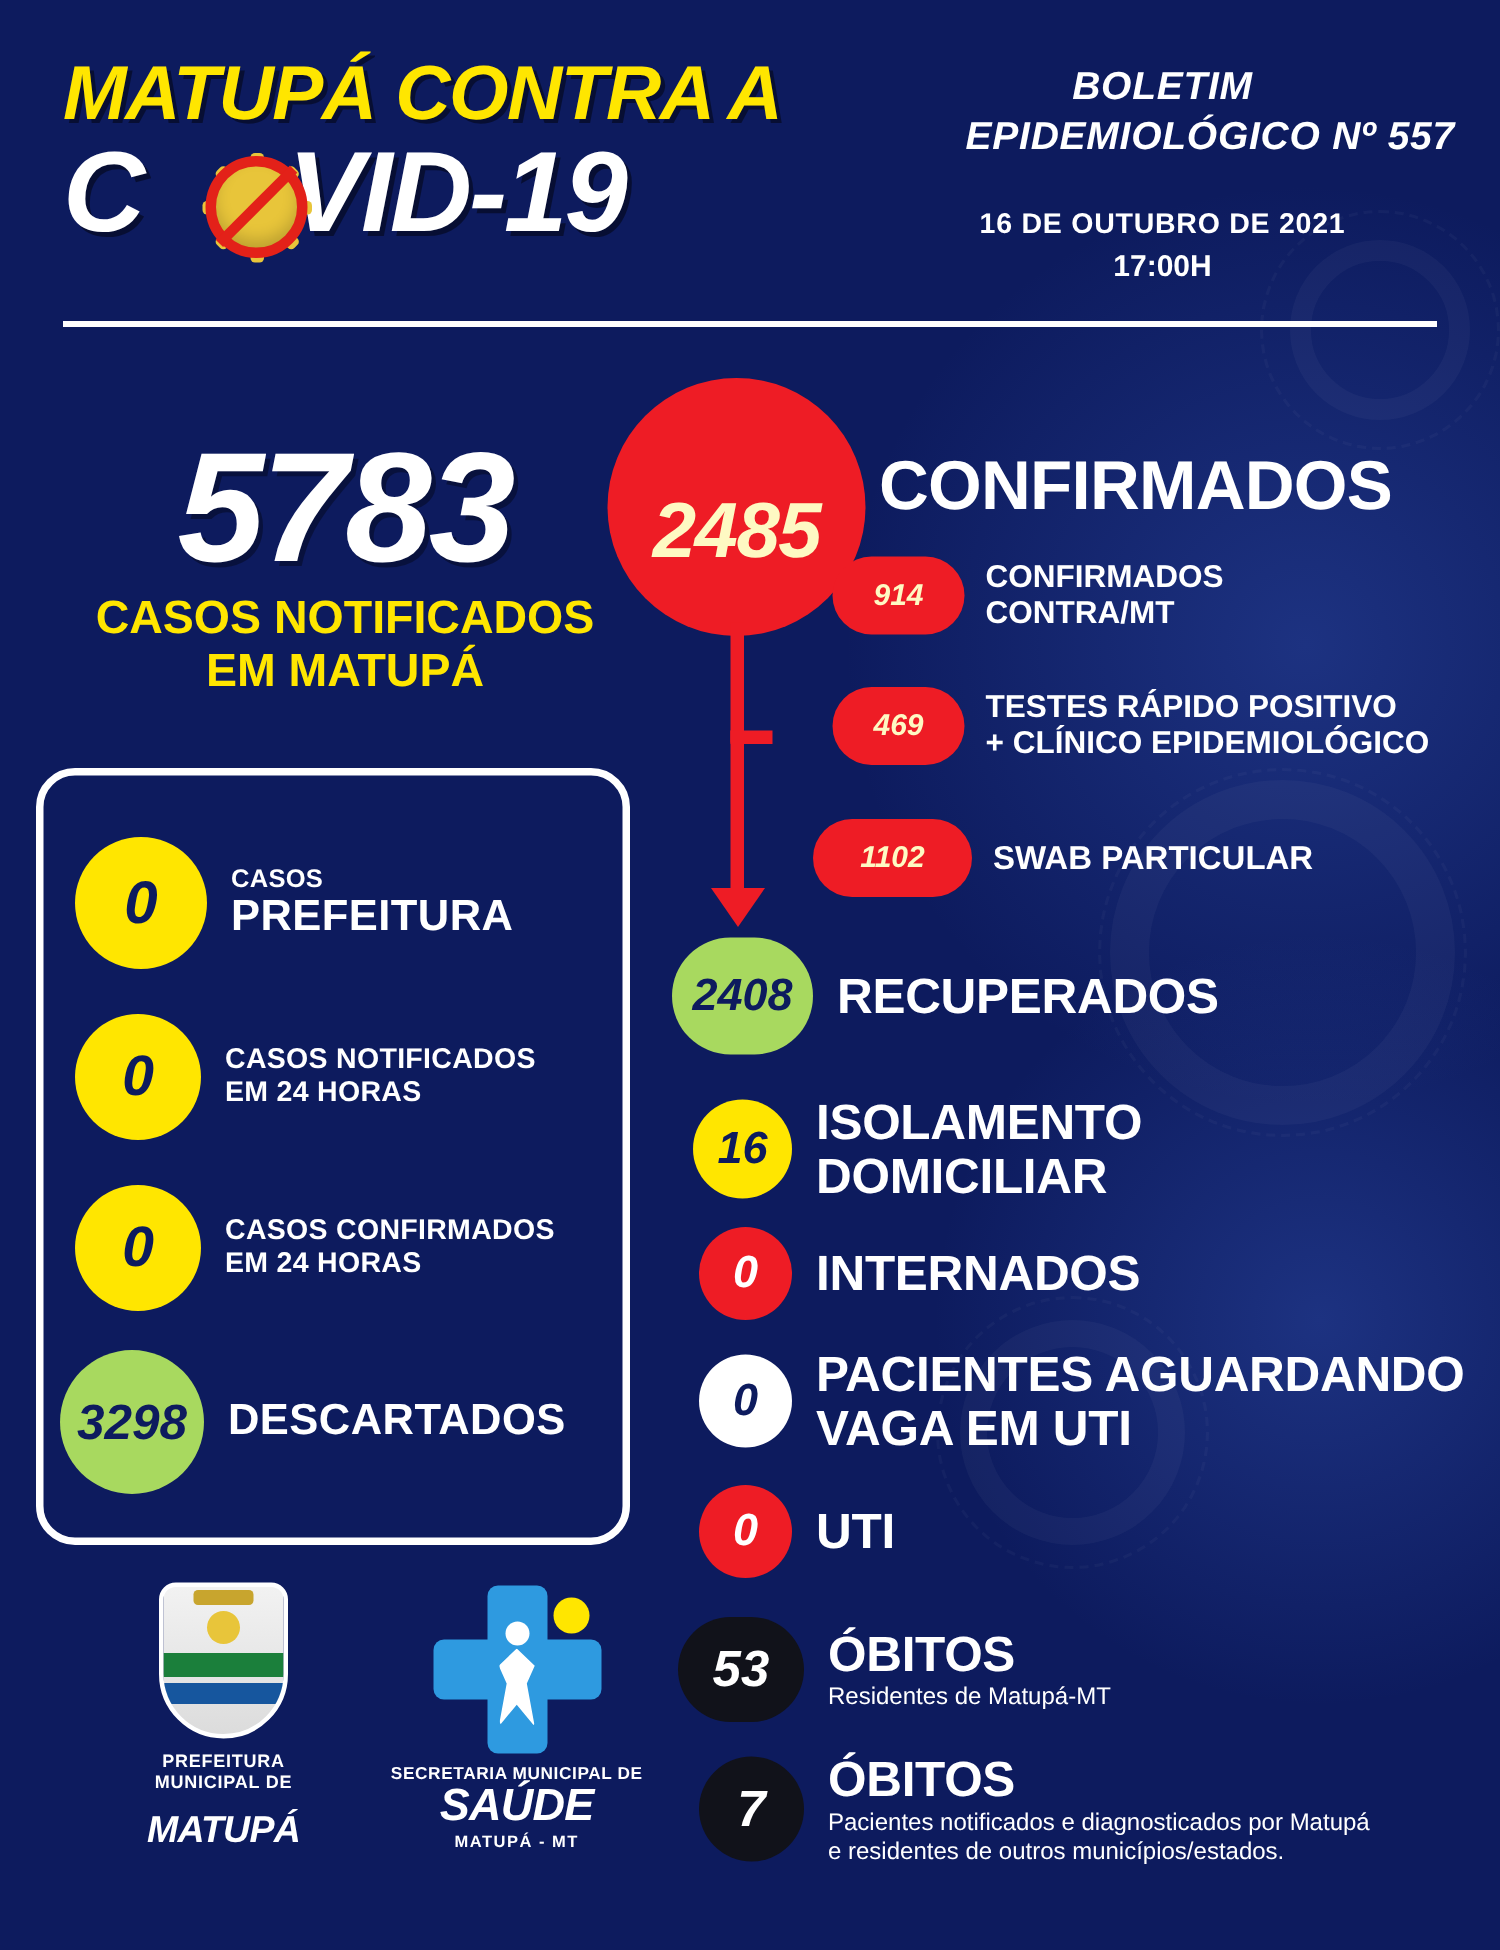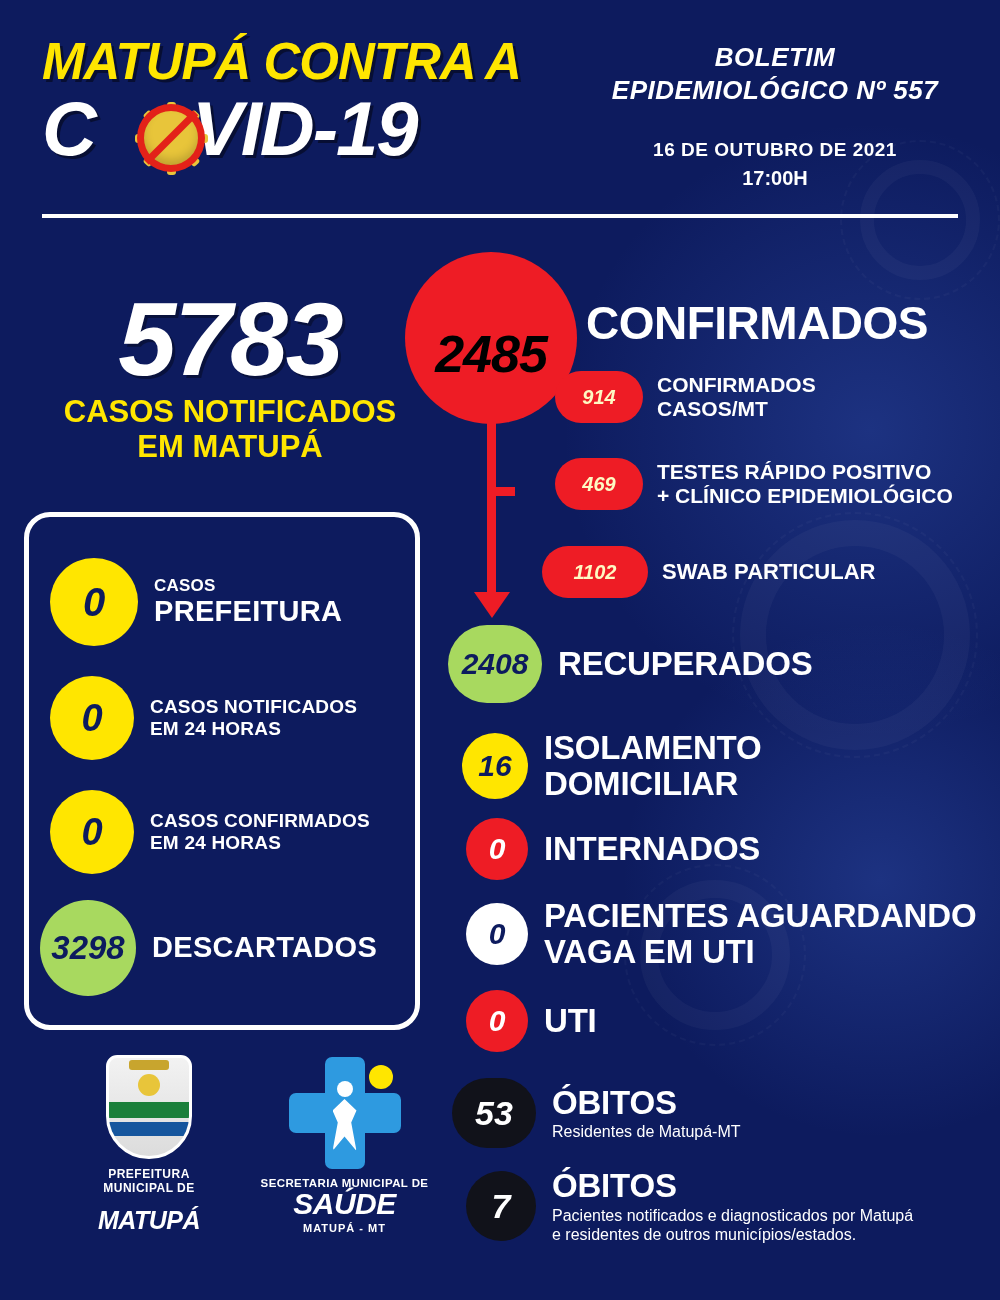--- a/index.html
+++ b/index.html
@@ -70,21 +70,21 @@
     border: 7px solid #e32119; border-radius: 50%;
   }
   .covid-o .slash {
     position: absolute; left: 0px; top: 31px; width: 70px; height: 7px;
     background: #e32119; transform: rotate(-45deg);
   }
   .boletim-block {
     position: absolute; right: 30px; top: 42px; width: 390px; text-align: center;
   }
   .boletim-l1 { font-size: 26px; font-style: italic; font-weight: bold; letter-spacing: .5px; }
-  .boletim-l2 { font-size: 26px; font-style: italic; font-weight: bold; letter-spacing: .5px; margin-top: 2px; }
+  .boletim-l2 { font-size: 26px; font-style: italic; font-weight: bold; letter-spacing: .5px; margin-top: 2px; text-align: right; }
   .boletim-date { font-size: 19px; font-weight: bold; margin-top: 33px; letter-spacing: .5px; }
   .boletim-hour { font-size: 20px; font-weight: bold; margin-top: 6px; }
   .header-rule {
     position: absolute; left: 42px; top: 214px; width: 916px; height: 4px; background: #ffffff;
   }
 
   
   .notificados { position: absolute; left: 40px; top: 290px; width: 380px; text-align: center; }
   .notificados .big {
     font-size: 104px; font-weight: bold; font-style: italic; color: #ffffff;
@@ -114,21 +114,21 @@
   .txt-small { font-size: 17px; font-weight: bold; line-height: 1.15; letter-spacing: .2px; }
   .txt-big   { font-size: 29px; font-weight: bold; line-height: 1.1; letter-spacing: .3px; }
 
   
   .conf-circle {
     position: absolute; left: 405px; top: 252px; width: 172px; height: 172px;
     background: #ee1c25; border-radius: 50%;
     display: flex; align-items: center; justify-content: center;
   }
   .conf-circle span {
-    font-size: 52px; font-weight: bold; font-style: italic; color: #000000; letter-spacing: -1px; margin-top: 31px;
+    font-size: 52px; font-weight: bold; font-style: italic; color: #fef9c3; letter-spacing: -1px; margin-top: 31px;
   }
   .conf-label {
     position: absolute; left: 586px; top: 296px;
     font-size: 46px; font-weight: bold; color: #ffffff; letter-spacing: -.5px;
   }
 
   .sub-item { position: absolute; display: flex; align-items: center; }
   .pill {
     background: #ee1c25; color: #fef9c3; border-radius: 40px;
     font-size: 20px; font-weight: bold; font-style: italic;
@@ -292,21 +292,21 @@
 
   <div class="arrow-v" style="left:487px; top:415px; width:9px; height:80px;"></div>
   <div class="arrow-v" style="left:487px; top:487px; width:28px; height:9px;"></div>
   <div class="arrow-v" style="left:487px; top:487px; width:9px; height:110px;"></div>
   <div style="position:absolute; left:474px; top:592px; width:0; height:0; border-left:18px solid transparent; border-right:18px solid transparent; border-top:26px solid #ee1c25;"></div>
 
   <div class="sub-item" style="left:555px; top:371px;">
     <div class="pill" style="width:88px;">914</div>
     <div class="stxt">
       <div>CONFIRMADOS</div>
-      <div>CASOS/MT</div>
+      <div>CONTRA/MT</div>
     </div>
   </div>
 
   <div class="sub-item" style="left:555px; top:458px;">
     <div class="pill" style="width:88px;">469</div>
     <div class="stxt">
       <div>TESTES RÁPIDO POSITIVO</div>
       <div>+ CLÍNICO EPIDEMIOLÓGICO</div>
     </div>
   </div>

